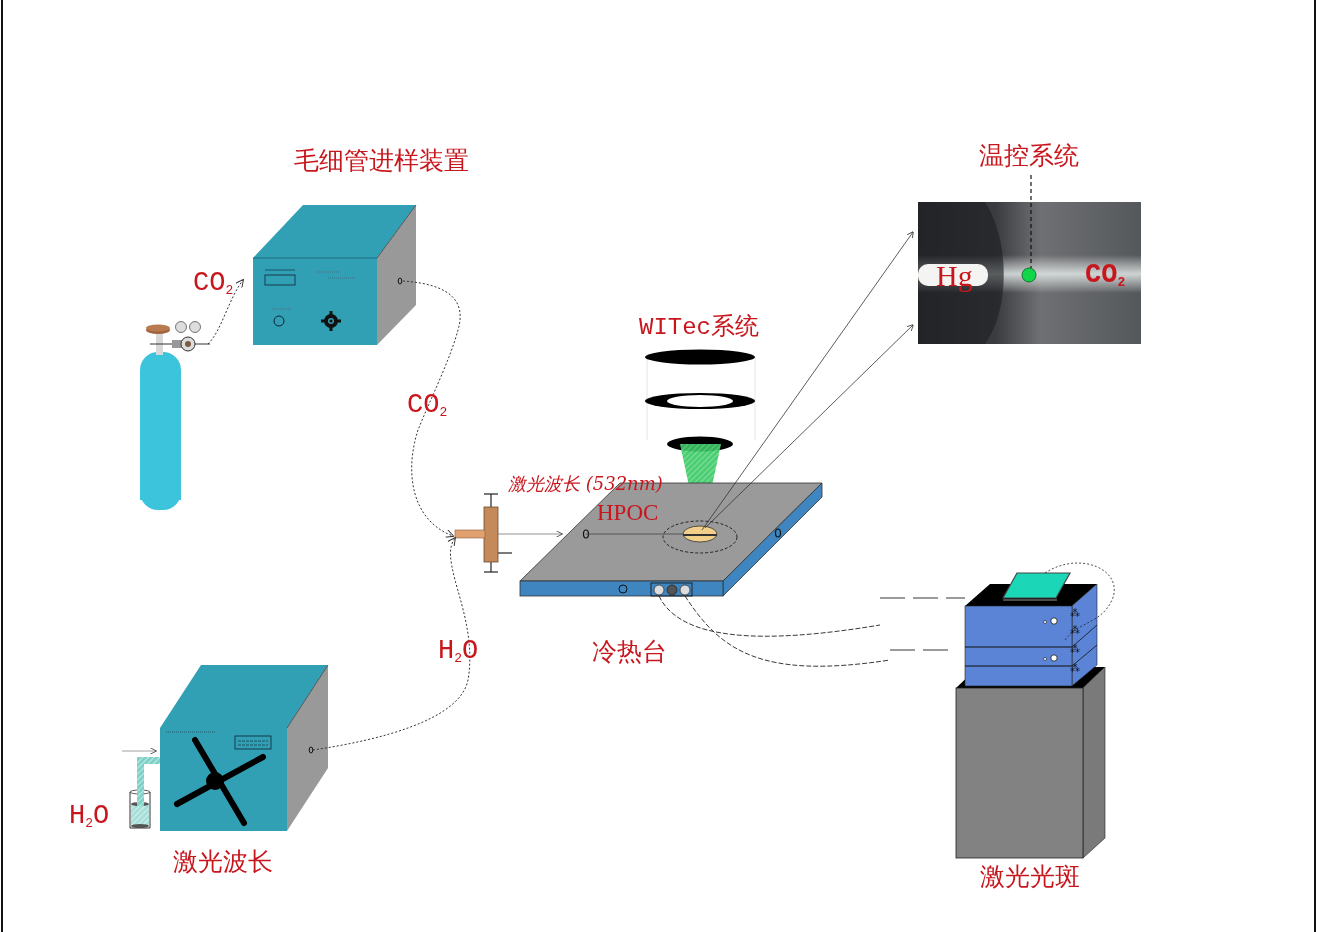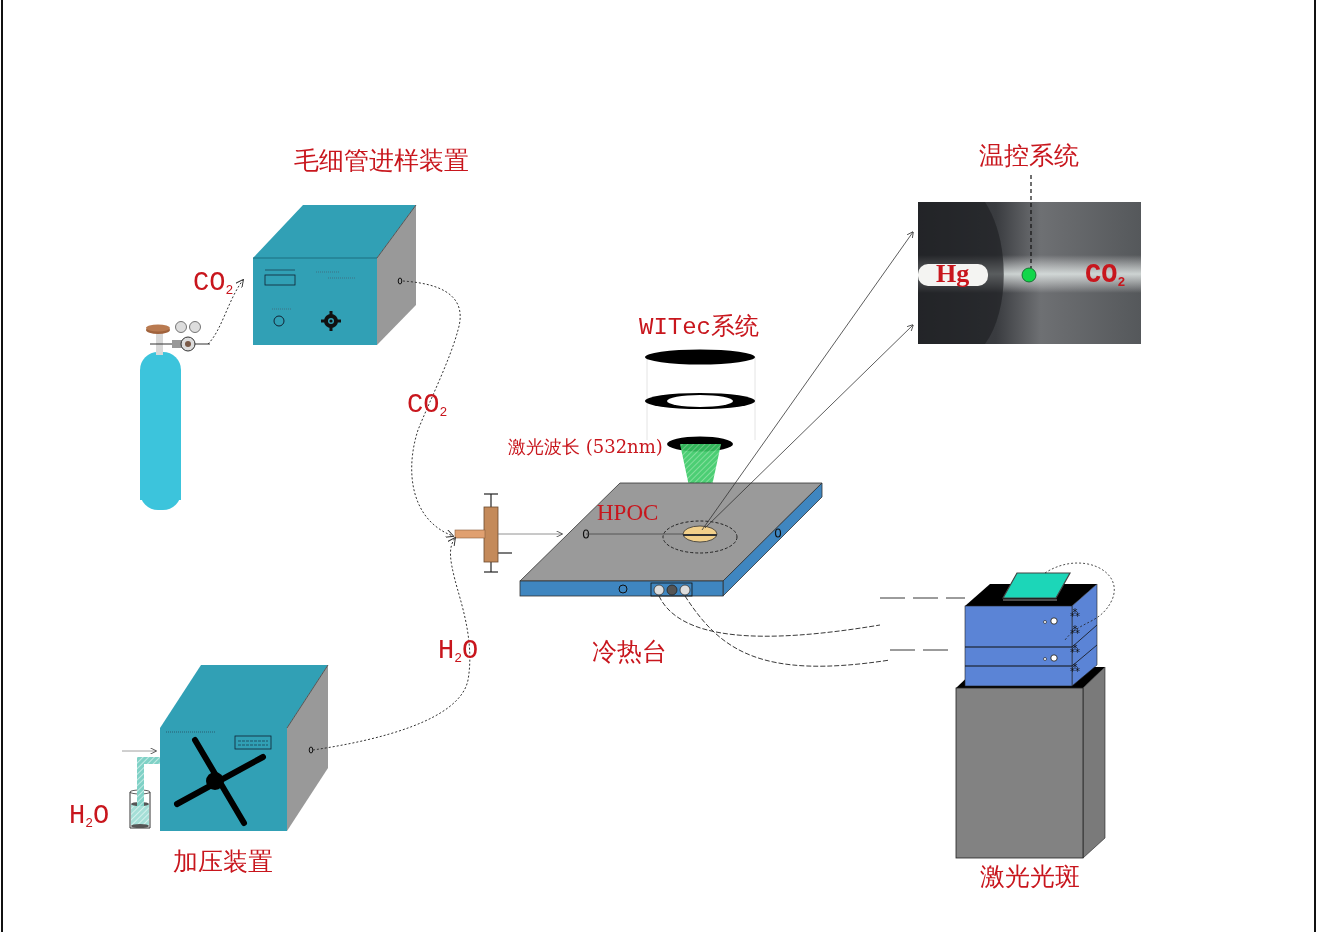--- a/index.html
+++ b/index.html
@@ -5,21 +5,21 @@
   html,body{margin:0;padding:0;background:#ffffff;}
   body{width:1317px;height:932px;position:relative;overflow:hidden;font-family:"DejaVu Serif","Liberation Serif",serif;}
   #frame{position:absolute;left:0;top:0;width:1317px;height:932px;}
   .lbl{position:absolute;color:#c8161d;white-space:nowrap;line-height:1;}
   .cn{font-family:"DejaVu Serif",serif;font-size:25px;}
   .chem{font-family:Liberation Mono, monospace;font-size:27px;}
   .chem sub{font-size:13px;vertical-align:-4px;}
   .mono{font-family:"Liberation Mono",monospace;font-size:24px;text-align:right;}
   .small{font-size:18px;}
   .hpoc{font-family:"Liberation Serif",serif;font-size:23px;}
-  .hg{font-family:"Liberation Serif",serif;font-size:26px;font-weight:bold;}
+  .hg{font-family:"Liberation Serif",serif;font-size:30px;font-weight:normal;}
 </style>
 </head>
 <body>
 
 <svg id="frame" width="1317" height="932" viewBox="0 0 1317 932">
   <defs>
     <pattern id="hatch" width="4" height="4" patternUnits="userSpaceOnUse" patternTransform="rotate(45)">
       <rect width="4" height="4" fill="#38c964"></rect>
       <line x1="0" y1="0" x2="0" y2="4" stroke="#9ee8b0" stroke-width="1.2"></line>
     </pattern>
@@ -199,22 +199,22 @@
     <polygon points="1003,598 1017,573 1070,573 1056,598" fill="#1cd6b8" stroke="#444" stroke-width="1.2"></polygon>
     <line x1="1003" y1="600" x2="1057" y2="600" stroke="#666" stroke-width="1.5"></line>
     <path d="M1045,573 C1080,550 1125,570 1112,600 C1100,625 1080,620 1065,640" fill="none" stroke="#222" stroke-width="0.8" stroke-dasharray="2,2"></path>
   </g>
 </svg>
 
 <div class="lbl cn" style="left:270px;top:148px;margin-left:24px;">毛细管进样装置</div>
 <div class="lbl chem" style="left:193px;top:270px;"><span>CO</span><sub>2</sub></div>
 <div class="lbl chem" style="left:407px;top:392px;"><span>CO</span><sub>2</sub></div>
 <div class="lbl mono" style="left:639px;top:316px;">WITec系统</div>
-<div class="lbl cn small" style="left:508px;top:438px;">激光波长 (532nm)</div>
+<div class="lbl cn small" style="left:508px;top:475px;font-style:italic;">激光波长 (532nm)</div>
 <div class="lbl hpoc" style="left:597px;top:501px;">HPOC</div>
 <div class="lbl cn" style="left:592px;top:639px;">冷热台</div>
 <div class="lbl chem" style="left:438px;top:638px;"><span>H</span><sub>2</sub><span>O</span></div>
 <div class="lbl chem" style="left:69px;top:803px;"><span>H</span><sub>2</sub><span>O</span></div>
-<div class="lbl cn" style="left:173px;top:849px;">加压装置</div>
+<div class="lbl cn" style="left:173px;top:849px;">激光波长</div>
 <div class="lbl cn" style="left:980px;top:864px;">激光光斑</div>
 <div class="lbl cn" style="left:979px;top:143px;">温控系统</div>
 <div class="lbl hg" style="left:936px;top:261px;">Hg</div>
 <div class="lbl chem" style="left:1085px;top:262px;font-weight:bold;"><span>CO</span><sub>2</sub></div>
 
 </body></html>

